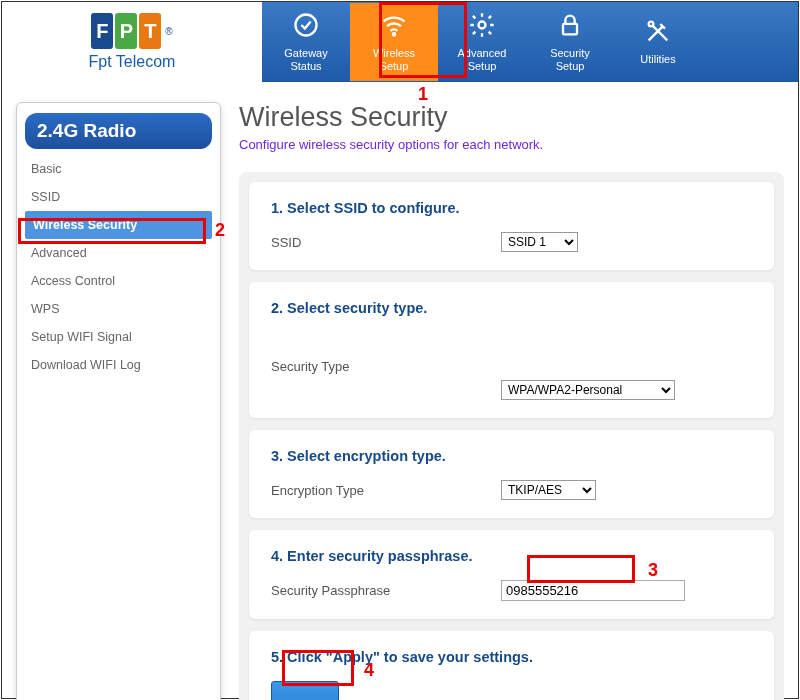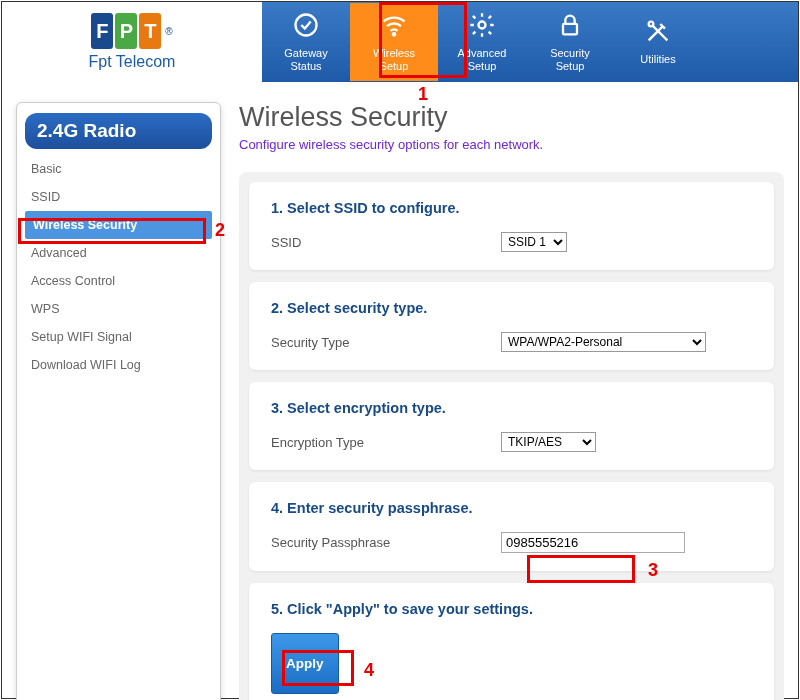--- a/index.html
+++ b/index.html
@@ -36,22 +36,22 @@
     .main { flex: 1; }
     .page-title { font-size: 27px; color: #555; font-weight: normal; margin-bottom: 4px; }
     .page-subtitle { font-size: 13px; color: #6d28d9; margin-bottom: 20px; }
     
     .panel { background: #fff; border-radius: 6px; padding: 18px 22px; margin-bottom: 12px; box-shadow: 0 1px 3px rgba(0,0,0,0.08); }
     .panel-title { color: #174a86; font-weight: bold; font-size: 14.5px; margin-bottom: 16px; }
     .row { display: flex; align-items: center; }
     .row-label { width: 230px; font-size: 13px; color: #555; }
     .row-control { }
     select { border: 1px solid #999; font-size: 12px; padding: 1px 2px; background: #fff; }
-    select.ssid { width: 66px; }
-    select.sectype { width: 205px; }
+    select.ssid { width: 77px; }
+    select.sectype { width: 174px; margin-top: 48px; }
     select.enctype { width: 95px; }
     input[type="text"] { border: 1px solid #aaa; font-size: 13px; padding: 2px 4px; width: 184px; background: #fff; }
     
     .apply-btn { background: linear-gradient(to bottom, #3d97e8, #1a6dc5); color: #fff; font-weight: bold; font-size: 13.5px; border: 1px solid #155a9e; border-radius: 3px; padding: 22px 14px; cursor: pointer; }
     
     
     .anno { position: absolute; border: 3px solid #e80000; pointer-events: none; }
     .anno-num { position: absolute; color: #e80000; font-weight: bold; font-size: 18px; pointer-events: none; }
     .anno1 { top: 2px; left: 379px; width: 88px; height: 76px; }
     .num1 { top: 84px; left: 418px; }

